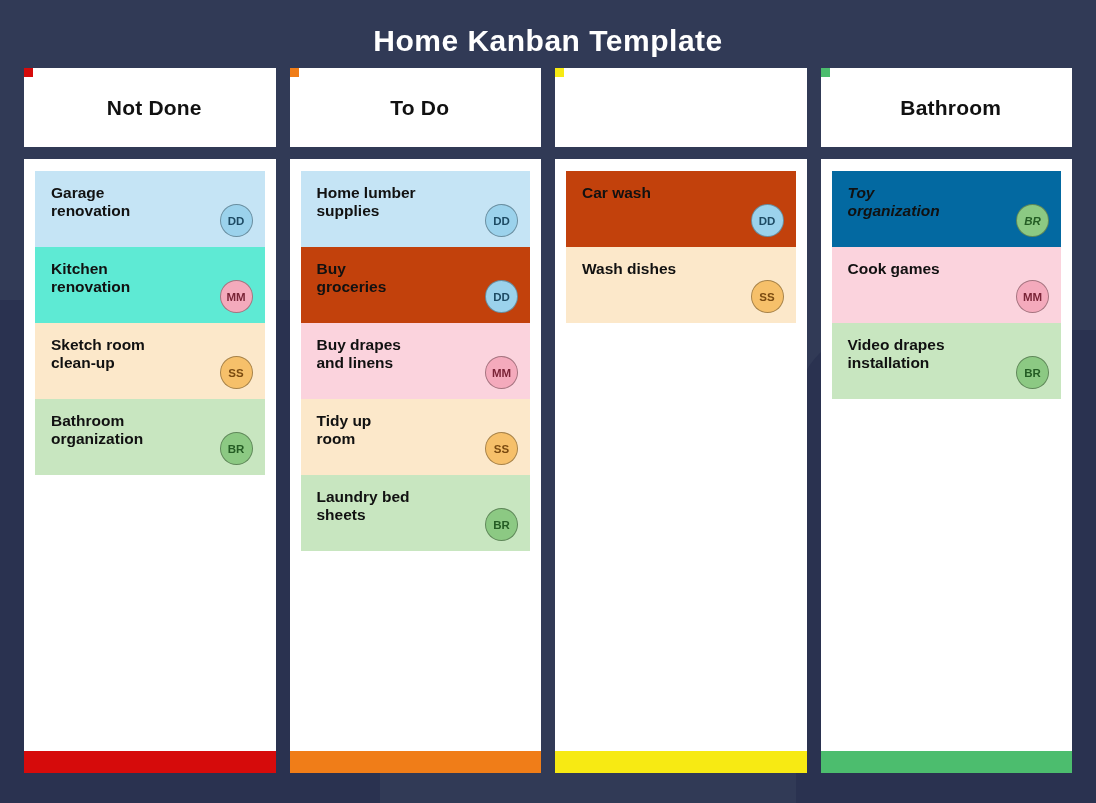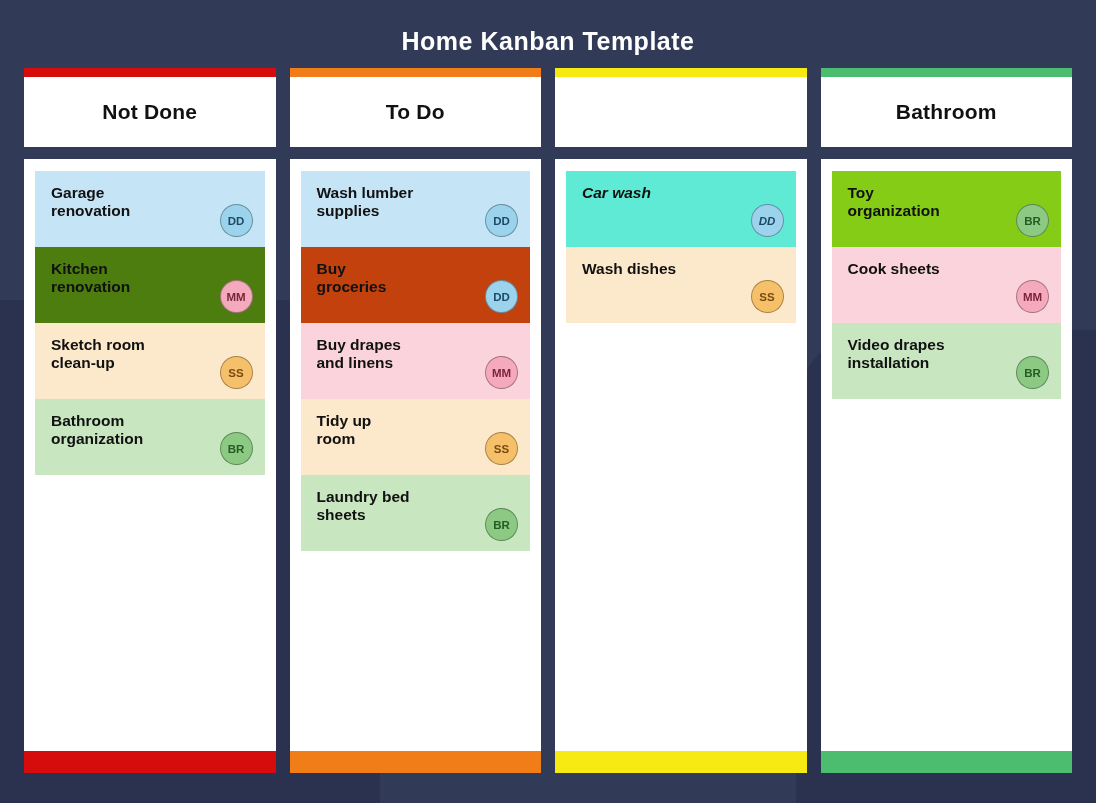--- a/index.html
+++ b/index.html
@@ -38,21 +38,21 @@
     background: #2a3250;
     border-top-left-radius: 80px;
     z-index: 0;
   }
 
   #page-title {
     position: relative;
     z-index: 2;
     text-align: center;
     color: #ffffff;
-    font-size: 25px;
+    font-size: 30px;
     font-weight: bold;
     letter-spacing: 0.5px;
     padding-top: 14px;
     height: 68px;
     line-height: 54px;
   }
 
   #board {
     position: relative;
     z-index: 2;
@@ -67,21 +67,21 @@
     display: flex;
     flex-direction: column;
     min-width: 0;
   }
 
   
   .col-header {
     background: #ffffff;
     height: 79px;
     display: flex;
-    flex-direction: column;
+    flex-direction: row;
     flex: 0 0 auto;
     overflow: hidden;
   }
   .col-header-bar {
     height: 9px;
     width: 100%;
     flex: 0 0 9px;
   }
   .col-header-title {
     flex: 1 1 auto;
@@ -162,21 +162,21 @@
         <div class="col-header-bar" style="background: rgb(214, 11, 11);"></div>
         <div class="col-header-title">Not Done</div>
       </div>
       <div class="col-body">
         <div class="col-cards">
           <div class="card" style="background: rgb(197, 228, 245);">
             <div class="card-title">Garage
 renovation</div>
             <div class="avatar" style="background: rgb(155, 210, 236); color: rgb(29, 74, 99);">DD</div>
           </div>
-          <div class="card" style="background: #4d7c0f;">
+          <div class="card" style="background: #5eead4;">
             <div class="card-title">Kitchen
 renovation</div>
             <div class="avatar" style="background: rgb(244, 170, 188); color: rgb(122, 36, 55);">MM</div>
           </div>
           <div class="card" style="background: rgb(252, 232, 202);">
             <div class="card-title">Sketch room
 clean-up</div>
             <div class="avatar" style="background: rgb(246, 192, 106); color: rgb(122, 74, 16);">SS</div>
           </div>
           <div class="card" style="background: rgb(200, 230, 192);">
@@ -189,21 +189,21 @@
       </div>
     </div>
     <div class="column">
       <div class="col-header">
         <div class="col-header-bar" style="background: rgb(240, 125, 24);"></div>
         <div class="col-header-title">To Do</div>
       </div>
       <div class="col-body">
         <div class="col-cards">
           <div class="card" style="background: rgb(197, 228, 245);">
-            <div class="card-title">Wash lumber
+            <div class="card-title">Home lumber
 supplies</div>
             <div class="avatar" style="background: rgb(155, 210, 236); color: rgb(29, 74, 99);">DD</div>
           </div>
           <div class="card" style="background: #c2410c;">
             <div class="card-title">Buy
 groceries</div>
             <div class="avatar" style="background: rgb(155, 210, 236); color: rgb(29, 74, 99);">DD</div>
           </div>
           <div class="card" style="background: rgb(251, 211, 221);">
             <div class="card-title">Buy drapes
@@ -223,46 +223,46 @@
         </div>
         <div class="col-footer-bar" style="background: rgb(240, 125, 24);"></div>
       </div>
     </div>
     <div class="column">
       <div class="col-header">
         <div class="col-header-bar" style="background: rgb(247, 234, 19);"></div>
       </div>
       <div class="col-body">
         <div class="col-cards">
-          <div class="card" style="background: #5eead4; font-style: italic;">
+          <div class="card" style="background: #c2410c;">
             <div class="card-title">Car wash</div>
             <div class="avatar" style="background: rgb(155, 210, 236); color: rgb(29, 74, 99);">DD</div>
           </div>
           <div class="card" style="background: rgb(252, 232, 202);">
             <div class="card-title">Wash dishes</div>
             <div class="avatar" style="background: rgb(246, 192, 106); color: rgb(122, 74, 16);">SS</div>
           </div>
         </div>
         <div class="col-footer-bar" style="background: rgb(247, 234, 19);"></div>
       </div>
     </div>
     <div class="column">
       <div class="col-header">
         <div class="col-header-bar" style="background: rgb(76, 189, 110);"></div>
         <div class="col-header-title">Bathroom</div>
       </div>
       <div class="col-body">
         <div class="col-cards">
-          <div class="card" style="background: #84cc16;">
+          <div class="card" style="background: #0369a1; font-style: italic;">
             <div class="card-title">Toy
 organization</div>
             <div class="avatar" style="background: rgb(140, 201, 131); color: rgb(36, 92, 36);">BR</div>
           </div>
           <div class="card" style="background: rgb(251, 211, 221);">
-            <div class="card-title">Cook sheets</div>
+            <div class="card-title">Cook games</div>
             <div class="avatar" style="background: rgb(244, 170, 188); color: rgb(122, 36, 55);">MM</div>
           </div>
           <div class="card" style="background: rgb(200, 230, 192);">
             <div class="card-title">Video drapes
 installation</div>
             <div class="avatar" style="background: rgb(140, 201, 131); color: rgb(36, 92, 36);">BR</div>
           </div>
         </div>
         <div class="col-footer-bar" style="background: rgb(76, 189, 110);"></div>
       </div>

